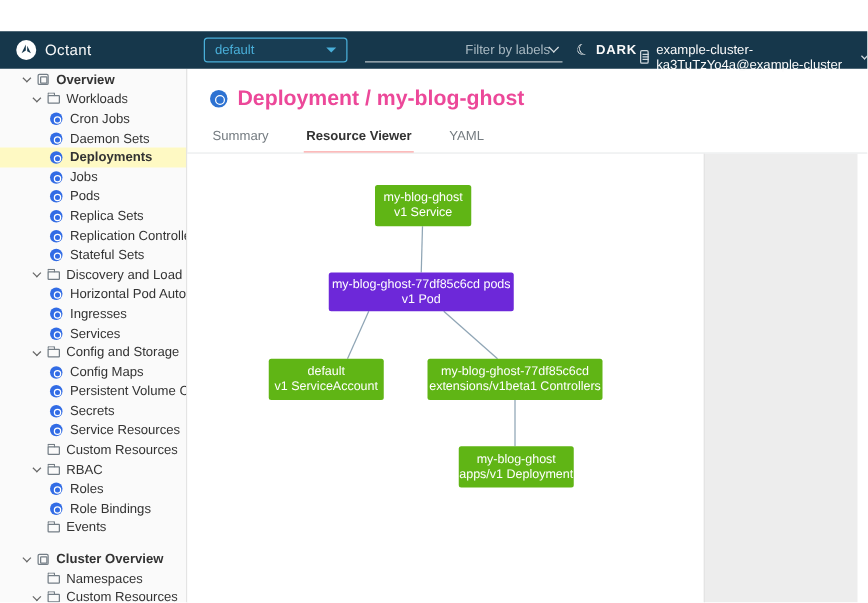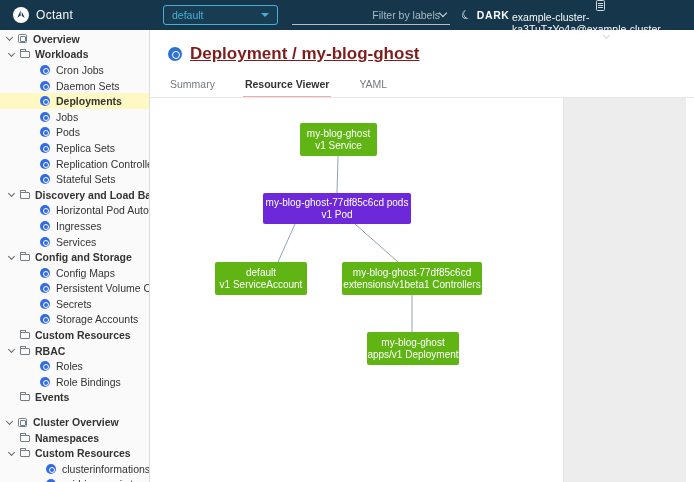--- a/index.html
+++ b/index.html
@@ -1,68 +1,68 @@
 <!DOCTYPE html>
 <html><head>
 <meta charset="utf-8">
 <style>
   * { box-sizing: border-box; margin: 0; padding: 0; }
   html,body { width:694px; height:482px; overflow:hidden; }
   body { font-family:"Liberation Sans", sans-serif; background:#fff; color:#333; }
   .app { width:694px; height:482px; display:flex; flex-direction:column; }
 
   
-  .topbar { flex:0 0 30px; background:#16374B; position:relative; color:#fafafa; }
+  .topbar { flex:0 0 30px; background:#16374B; position:relative; color:#fafafa;margin-top:25px; }
   .brand { position:absolute; left:13px; top:0; height:30px; display:flex; align-items:center; }
   .logo-circle { width:16px; height:16px; border-radius:50%; background:#fff; display:flex; align-items:center; justify-content:center; }
   .app-name { margin-left:7px; font-size:12px; letter-spacing:.3px; color:#fafafa; }
   .ns-select { position:absolute; left:163px; top:5px; width:115px; height:20px; border:1px solid #49AFD9; border-radius:3px; background:rgba(73,175,217,.06); display:flex; align-items:center; justify-content:space-between; padding:0 8px; cursor:pointer; }
   .ns-select .val { font-size:10.5px; color:#49AFD9; }
   .caret-dn { width:0; height:0; border-left:4px solid transparent; border-right:4px solid transparent; border-top:4px solid #49AFD9; }
   .filter-box { position:absolute; left:292px; top:5px; width:158px; height:20px; border-bottom:1px solid rgba(250,250,250,.7); display:flex; align-items:center; justify-content:flex-end; cursor:text; }
   .filter-box .ph { font-size:10.5px; color:#A9B9C2; padding-left:3px; }
   .chev-white { width:6px; height:6px; border-right:1.4px solid #d7dee2; border-bottom:1.4px solid #d7dee2; transform:rotate(45deg); margin:-3px 4px 0 0; }
   .dark-toggle { position:absolute; left:461px; top:0; height:30px; display:flex; align-items:center; cursor:pointer; }
   .moon { font-size:12px; color:#fafafa; margin-right:5px; transform:rotate(-18deg); }
   .dark-label { font-size:10.5px; font-weight:bold; letter-spacing:.6px; color:#fafafa; }
-  .context { position:absolute; left:512px; top:0; height:41px; display:flex; align-items:center; cursor:pointer;flex-direction:column; }
+  .context { position:absolute; left:512px; top:0; height:41px; display:flex; align-items:center; cursor:pointer; }
   .ctx-icon { width:9px; height:11px; border:1px solid #cfd8dd; border-radius:1.5px; margin-right:6px; position:relative; }
   .ctx-icon::before { content:''; position:absolute; left:1px; top:2px; width:5px; height:1px; background:#cfd8dd; box-shadow:0 2px 0 #cfd8dd, 0 4px 0 #cfd8dd; }
   .ctx-label { font-size:10.5px; color:#fafafa; }
   .ctx-caret { width:5px; height:5px; border-right:1.2px solid #cfd8dd; border-bottom:1.2px solid #cfd8dd; transform:rotate(45deg); margin:-2px 0 0 6px; }
 
   
   .content { flex:1; display:flex; min-height:0; }
 
   
   .sidebar { flex:0 0 150px; background:#FAFAFA; border-right:1px solid #DDD; overflow:hidden; padding-top:1px; }
   .nav-row { height:15.6px; display:flex; align-items:center; font-size:10.5px; color:#333; cursor:pointer; white-space:nowrap; overflow:hidden; }
   .nav-row.selected { background:#fef9c3; font-weight:bold; }
   .nav-row.gap { margin-top:9px; }
-  .kind-section { padding-left:6px; font-weight:bold; }
-  .kind-group { padding-left:8px; font-weight:bold; }
+  .kind-section { padding-left:18px; font-weight:bold; }
+  .kind-group { padding-left:26px; font-weight:normal; }
   .kind-item { padding-left:40px; }
   .kind-item.selected { padding-left:40px; }
   .kind-crd { padding-left:46px; }
   .chev { flex:0 0 auto; width:5px; height:5px; border-right:1.3px solid #666; border-bottom:1.3px solid #666; transform:rotate(45deg); margin:-2px 6px 0 1px; }
   .chev-spacer { flex:0 0 12px; }
   .folder-icon { flex:0 0 auto; width:10px; height:7px; border:1px solid #747e86; border-radius:1px; position:relative; margin-right:5px; margin-top:1px; }
   .folder-icon::before { content:''; position:absolute; left:-1px; top:-3px; width:4px; height:2px; border:1px solid #747e86; border-bottom:none; border-radius:1px 1px 0 0; }
   .stack-icon { flex:0 0 auto; width:9px; height:9px; border:1px solid #747e86; border-radius:1.5px; position:relative; margin:0 6px 0 0; }
   .stack-icon::after { content:''; position:absolute; left:1px; top:1px; width:4px; height:4px; border:1px solid #747e86; border-radius:1px; }
   .badge { flex:0 0 auto; width:10px; height:10px; border-radius:50%; background:#326CE5; position:relative; margin-right:6px; }
   .badge::after { content:''; position:absolute; left:3px; top:3px; width:4px; height:4px; border-radius:50%; border:1px solid #fff; }
   .nav-label { overflow:hidden; text-overflow:clip; }
 
   
   .main { flex:1; display:flex; flex-direction:column; background:#fff; min-width:0; }
   .title-row { display:flex; align-items:center; padding:14px 0 0 18px; }
   .title-icon { width:14px; height:14px; border-radius:50%; background:#2D72D2; position:relative; margin-right:8px; flex:0 0 auto; }
   .title-icon::after { content:''; position:absolute; left:4px; top:4px; width:6px; height:6px; border-radius:50%; border:1.4px solid #fff; }
-  .page-title { font-size:17px; color:#7f1d1d;text-decoration:underline; }
+  .page-title { font-size:17px; color:#ec4899; }
   .tabs-wrap { display:flex; gap:26px; padding:12px 0 0 18px; border-bottom:1px solid #E6E9EA; }
   .tab { font-size:10.5px; color:#747b80; padding:2px 2px 7px; cursor:pointer; }
   .tab.active { color:#333; font-weight:bold; border-bottom:1px solid #fca5a5; padding-bottom:4px; }
 
   .viewer { flex:1; position:relative; background:#fff; min-height:0; }
   .gray-panel { position:absolute; top:0; bottom:0; left:413px; width:123px; background:#EDEDED; border-left:1px solid #E4E4E4; }
   .edges { position:absolute; left:0; top:0; }
   .gnode { position:absolute; background:#60B515; color:#fff; border-radius:2px; display:flex; flex-direction:column; align-items:center; justify-content:center; font-size:10px; line-height:12px; text-align:center; cursor:pointer; }
   .gnode span { white-space:nowrap; }
 </style>
@@ -178,21 +178,21 @@
         <div class="nav-row kind-item">
           <span class="badge"></span>
           <span class="nav-label">Persistent Volume Claims</span>
         </div>
         <div class="nav-row kind-item">
           <span class="badge"></span>
           <span class="nav-label">Secrets</span>
         </div>
         <div class="nav-row kind-item">
           <span class="badge"></span>
-          <span class="nav-label">Storage Accounts</span>
+          <span class="nav-label">Service Resources</span>
         </div>
         <div class="nav-row kind-group">
           <span class="chev-spacer"></span>
           <span class="folder-icon"></span>
           <span class="nav-label">Custom Resources</span>
         </div>
         <div class="nav-row kind-group">
           <span class="chev"></span>
           <span class="folder-icon"></span>
           <span class="nav-label">RBAC</span>

